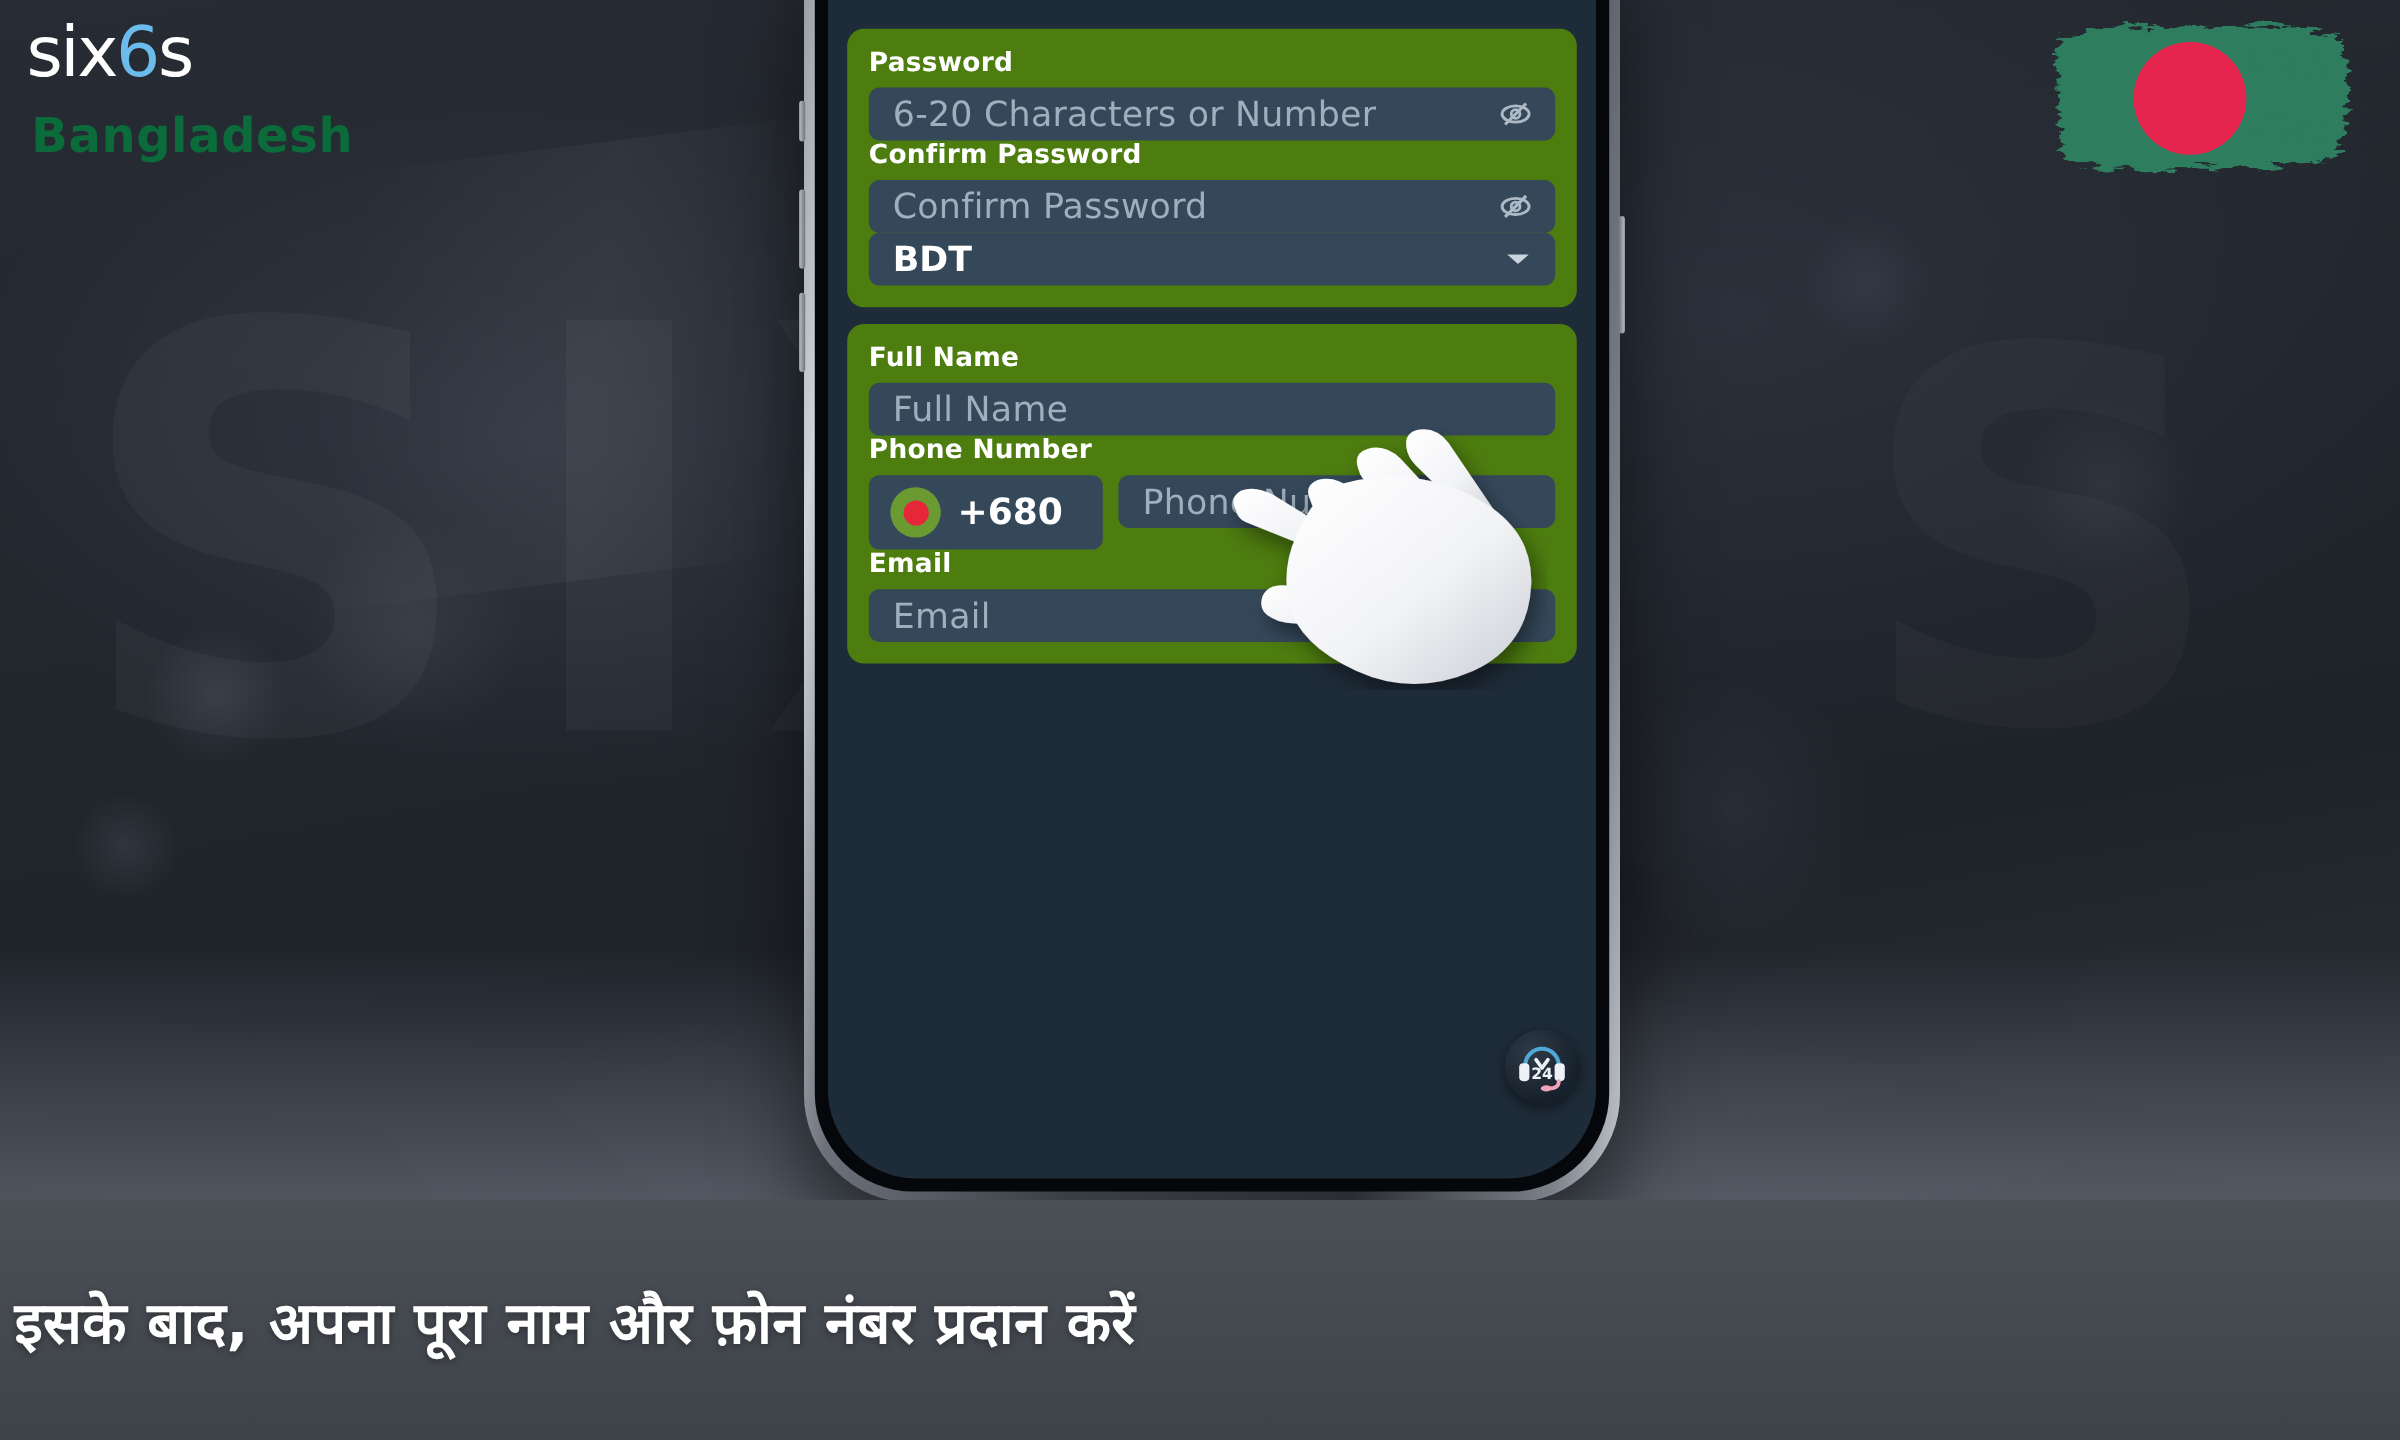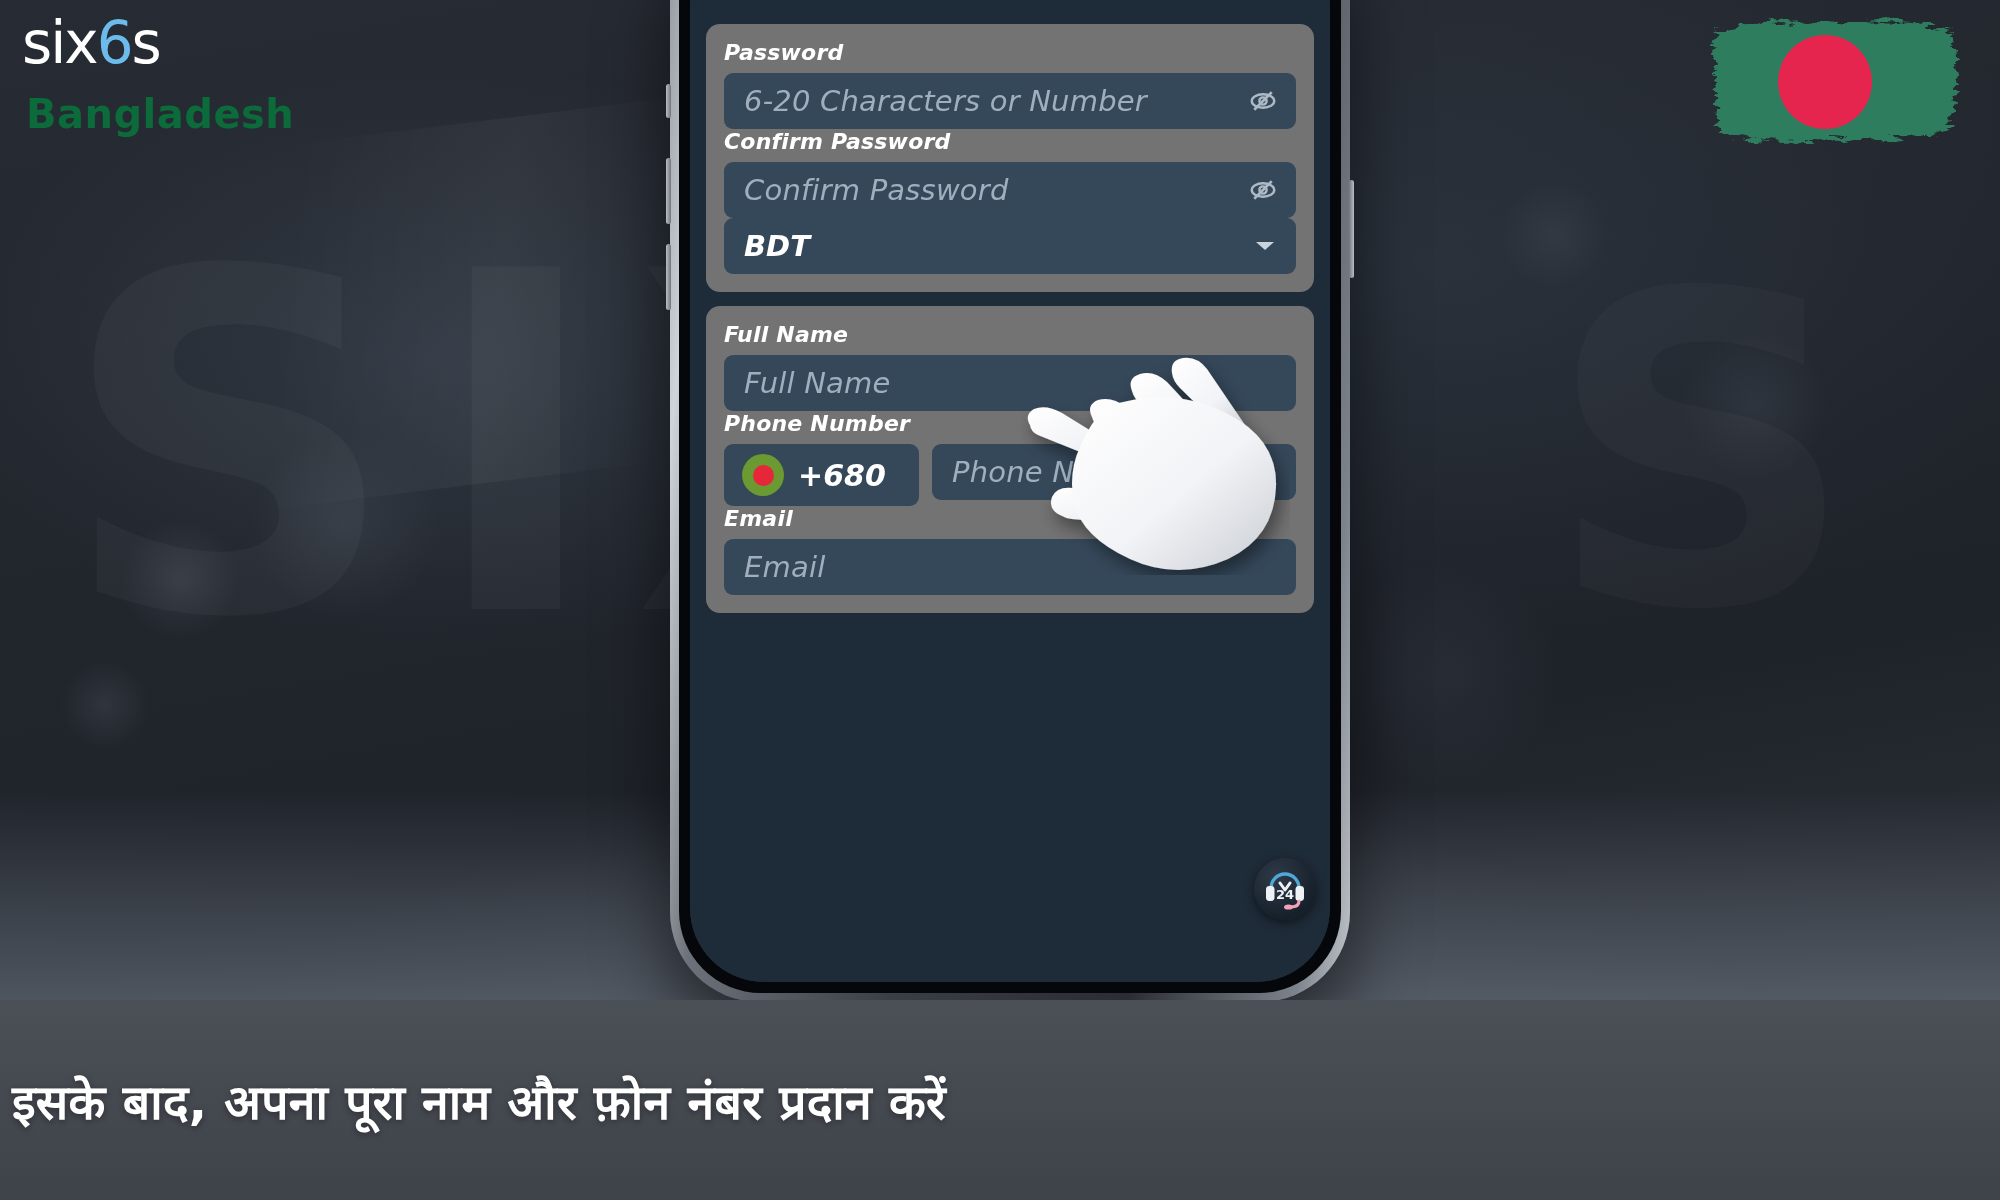--- a/index.html
+++ b/index.html
@@ -97,34 +97,34 @@
   .sb2 { top:246px; height:66px; }
   .sb3 { top:332px; height:66px; }
   .sb-r {
     position:absolute; right:-4px; top:268px; width:5px; height:98px; border-radius:3px;
     background:linear-gradient(270deg,#b9bec5,#70757c);
   }
 
   
   .app { position:absolute; inset:0; background:#1E2B38; padding:0 16px; }
   .card {
-    background:#737373; border-radius:14px;
-    padding:12px 18px 18px; margin-bottom:14px;font-style:italic;
+    background:#4d7c0f; border-radius:14px;
+    padding:12px 18px 18px; margin-bottom:14px;
   }
   .field { }
   .field:first-child { margin-top:4px; }
   .f-label {
     font-family:"DejaVu Sans", sans-serif;
     font-size:22px; font-weight:700; color:#ffffff;
     letter-spacing:.2px; margin-bottom:8px;
   }
   .f-input {
     position:relative;
     background:#35485A; border-radius:9px;
-    height:56px; display:flex; align-items:center;
+    height:44px; display:flex; align-items:center;
     padding:0 20px;
   }
   .f-input .ph {
     font-family:"DejaVu Sans", sans-serif;
     font-size:29px; color:#9FAFBD; letter-spacing:.2px;
   }
   .f-input .val {
     font-family:"DejaVu Sans", sans-serif;
     font-size:29px; font-weight:700; color:#ffffff;
   }

